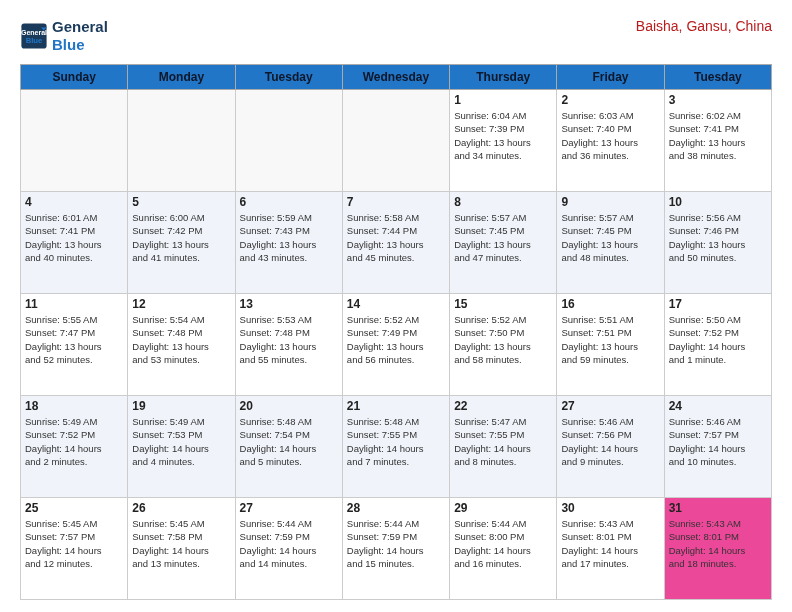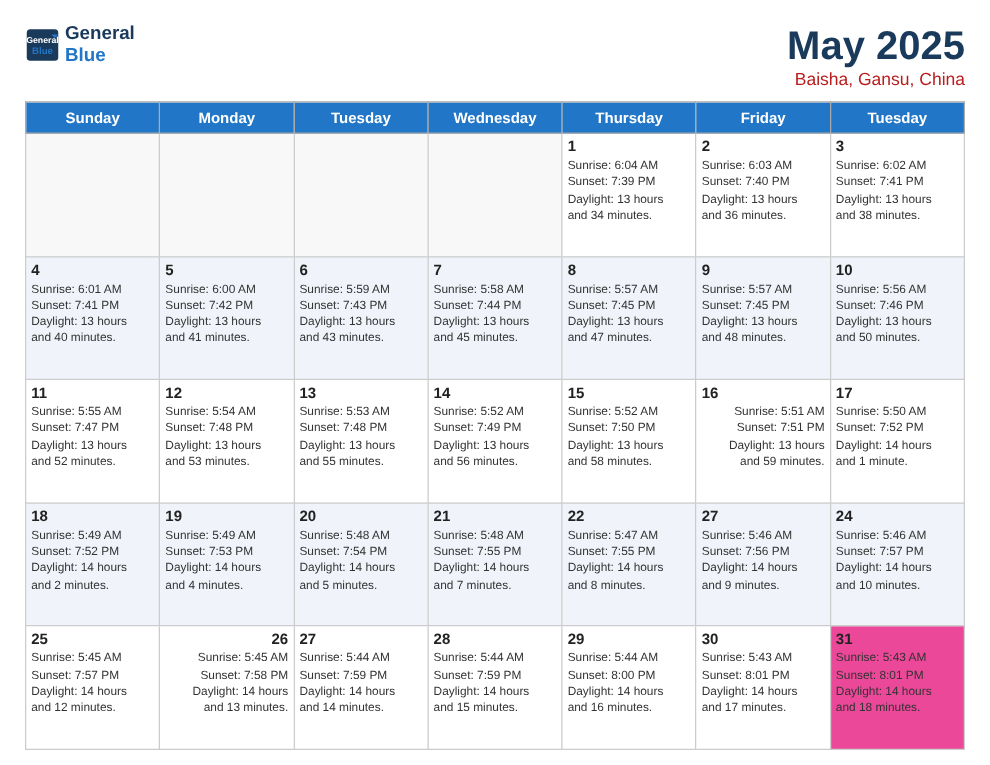--- a/index.html
+++ b/index.html
@@ -45,21 +45,21 @@
       color: #b91c1c;
     }
     .calendar {
       width: 100%;
       border-collapse: collapse;
       flex: 1;
       table-layout: fixed;
     }
     .calendar th {
       background: #2176c7;
-      color: #ffffff;
+      color: #0f172a;
       font-size: 12px;
       font-weight: bold;
       text-align: center;
       padding: 5px 2px;
       border: 1px solid #aaa;
     }
     .calendar td {
       border: 1px solid #ccc;
       vertical-align: top;
       padding: 3px 4px;
@@ -95,21 +95,20 @@
         <text x="20" y="18" text-anchor="middle" fill="white" font-size="10" font-weight="bold" font-family="Arial">General</text>
         <text x="20" y="30" text-anchor="middle" fill="#2176c7" font-size="11" font-weight="bold" font-family="Arial">Blue</text>
         <polygon points="30,8 38,16 34,12 38,8" fill="#2176c7"></polygon>
       </svg>
       <div>
         <div style="font-size:15px;font-weight:bold;color:#1a3a5c;line-height:1.2;">General</div>
         <div style="font-size:15px;font-weight:bold;color:#2176c7;line-height:1.2;">Blue</div>
       </div>
     </div>
     <div class="title-block">
-      <div class="calendar-title">May 2025</div>
       <div class="calendar-subtitle">Baisha, Gansu, China</div>
     </div>
   </div>
 
   <table class="calendar">
     <thead>
       <tr>
         <th>Sunday</th>
         <th>Monday</th>
         <th>Tuesday</th>
@@ -229,21 +228,21 @@
           </td>
           <td style="background: rgb(255, 255, 255); margin-top: 31px;">
             <span class="day-num">15</span>
             <div class="day-info" style="white-space: pre-line;">Sunrise: 5:52 AM
 Sunset: 7:50 PM
 Daylight: 13 hours
 and 58 minutes.</div>
           </td>
           <td style="background: rgb(255, 255, 255);">
             <span class="day-num">16</span>
-            <div class="day-info" style="white-space: pre-line; text-align: right;">Sunrise: 5:51 AM
+            <div class="day-info" style="white-space: pre-line;">Sunrise: 5:51 AM
 Sunset: 7:51 PM
 Daylight: 13 hours
 and 59 minutes.</div>
           </td>
           <td style="background: rgb(255, 255, 255);">
             <span class="day-num">17</span>
             <div class="day-info" style="white-space: pre-line;">Sunrise: 5:50 AM
 Sunset: 7:52 PM
 Daylight: 14 hours
 and 1 minute.</div>
@@ -301,21 +300,21 @@
           </td>
         </tr>
         <tr>
           <td style="background: rgb(255, 255, 255);">
             <span class="day-num">25</span>
             <div class="day-info" style="white-space: pre-line;">Sunrise: 5:45 AM
 Sunset: 7:57 PM
 Daylight: 14 hours
 and 12 minutes.</div>
           </td>
-          <td style="background: rgb(255, 255, 255); text-align: right;">
+          <td style="background: rgb(255, 255, 255);">
             <span class="day-num">26</span>
             <div class="day-info" style="white-space: pre-line;">Sunrise: 5:45 AM
 Sunset: 7:58 PM
 Daylight: 14 hours
 and 13 minutes.</div>
           </td>
           <td style="background: rgb(255, 255, 255);">
             <span class="day-num">27</span>
             <div class="day-info" style="white-space: pre-line;">Sunrise: 5:44 AM
 Sunset: 7:59 PM

